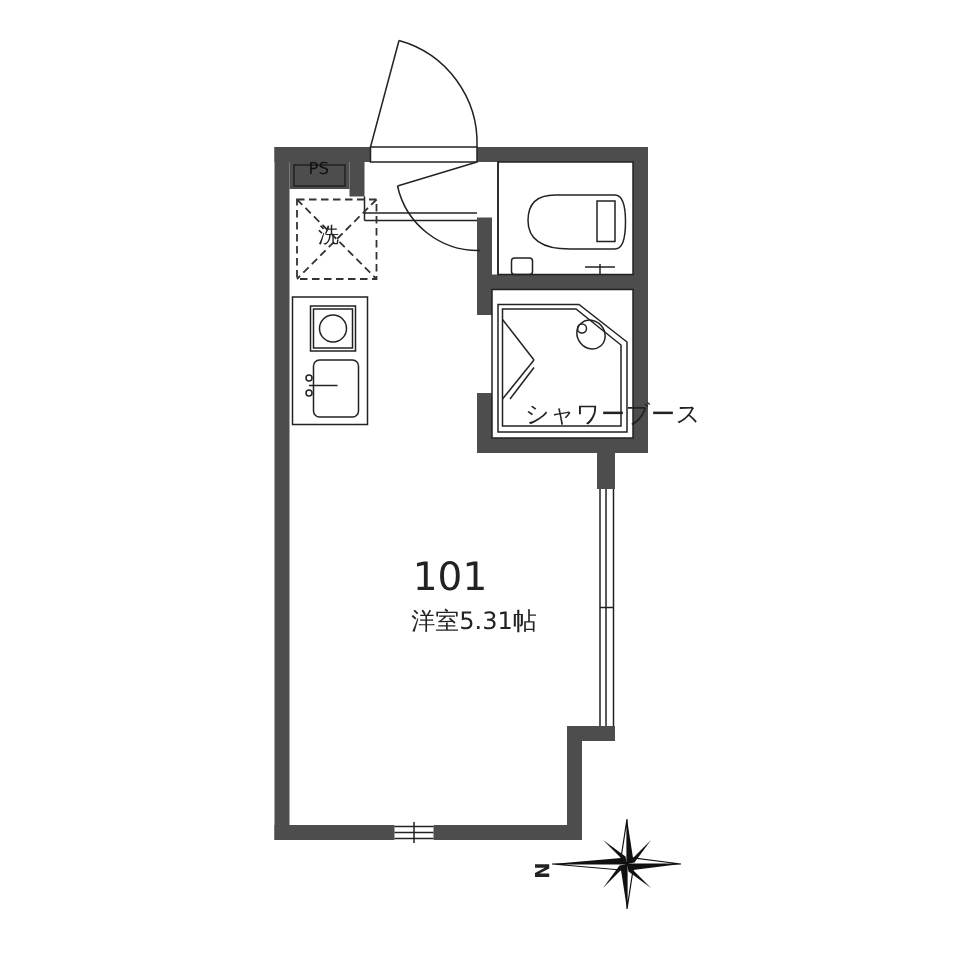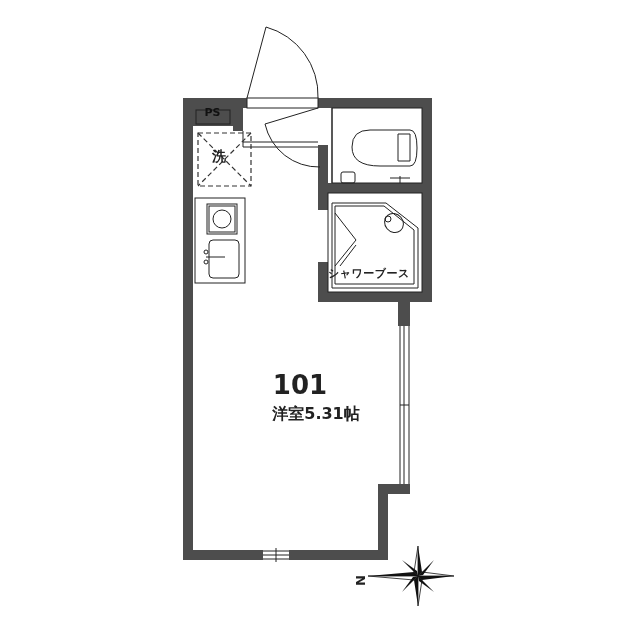--- a/index.html
+++ b/index.html
@@ -1,23 +1,23 @@
 <!DOCTYPE html>
 <html><head>
 <meta charset="utf-8">
 <style>
   html, body { margin:0; padding:0; background:#ffffff; }
   body { width:640px; height:639px; position:relative; overflow:hidden; font-family:"DejaVu Sans", sans-serif; }
   svg { position:absolute; left:0; top:0; }
-  .label { position:absolute; color:#222; white-space:nowrap;font-weight:bold; }
-  .room-num { left:260px; top:370px; width:80px; text-align:center; font-size:26px; font-weight:bold; }
+  .label { position:absolute; color:#222; white-space:nowrap; }
+  .room-num { left:260px; top:370px; width:80px; text-align:center; font-size:26px; font-weight:normal; }
   .room-name { left:241px; top:404px; width:150px; text-align:center; font-size:16px; }
   .ps { left:195px; top:106px; width:35px; text-align:center; font-size:11px; color:#111; }
   .wash { left:212px; top:148px; font-size:14px; }
-  .shower { left:328px; top:266px; font-size:11px; letter-spacing:0.5px; }
+  .shower { left:350px; top:266px; font-size:16px; letter-spacing:0.5px; }
   .north { left:355px; top:573px; font-size:13px; font-weight:bold; transform:rotate(90deg); }
 </style>
 </head>
 <body>
 
 <svg width="640" height="639" viewBox="0 0 640 639">
 
   <g fill="#4d4d4d">
 
     <rect x="183" y="98" width="64" height="10"></rect>

